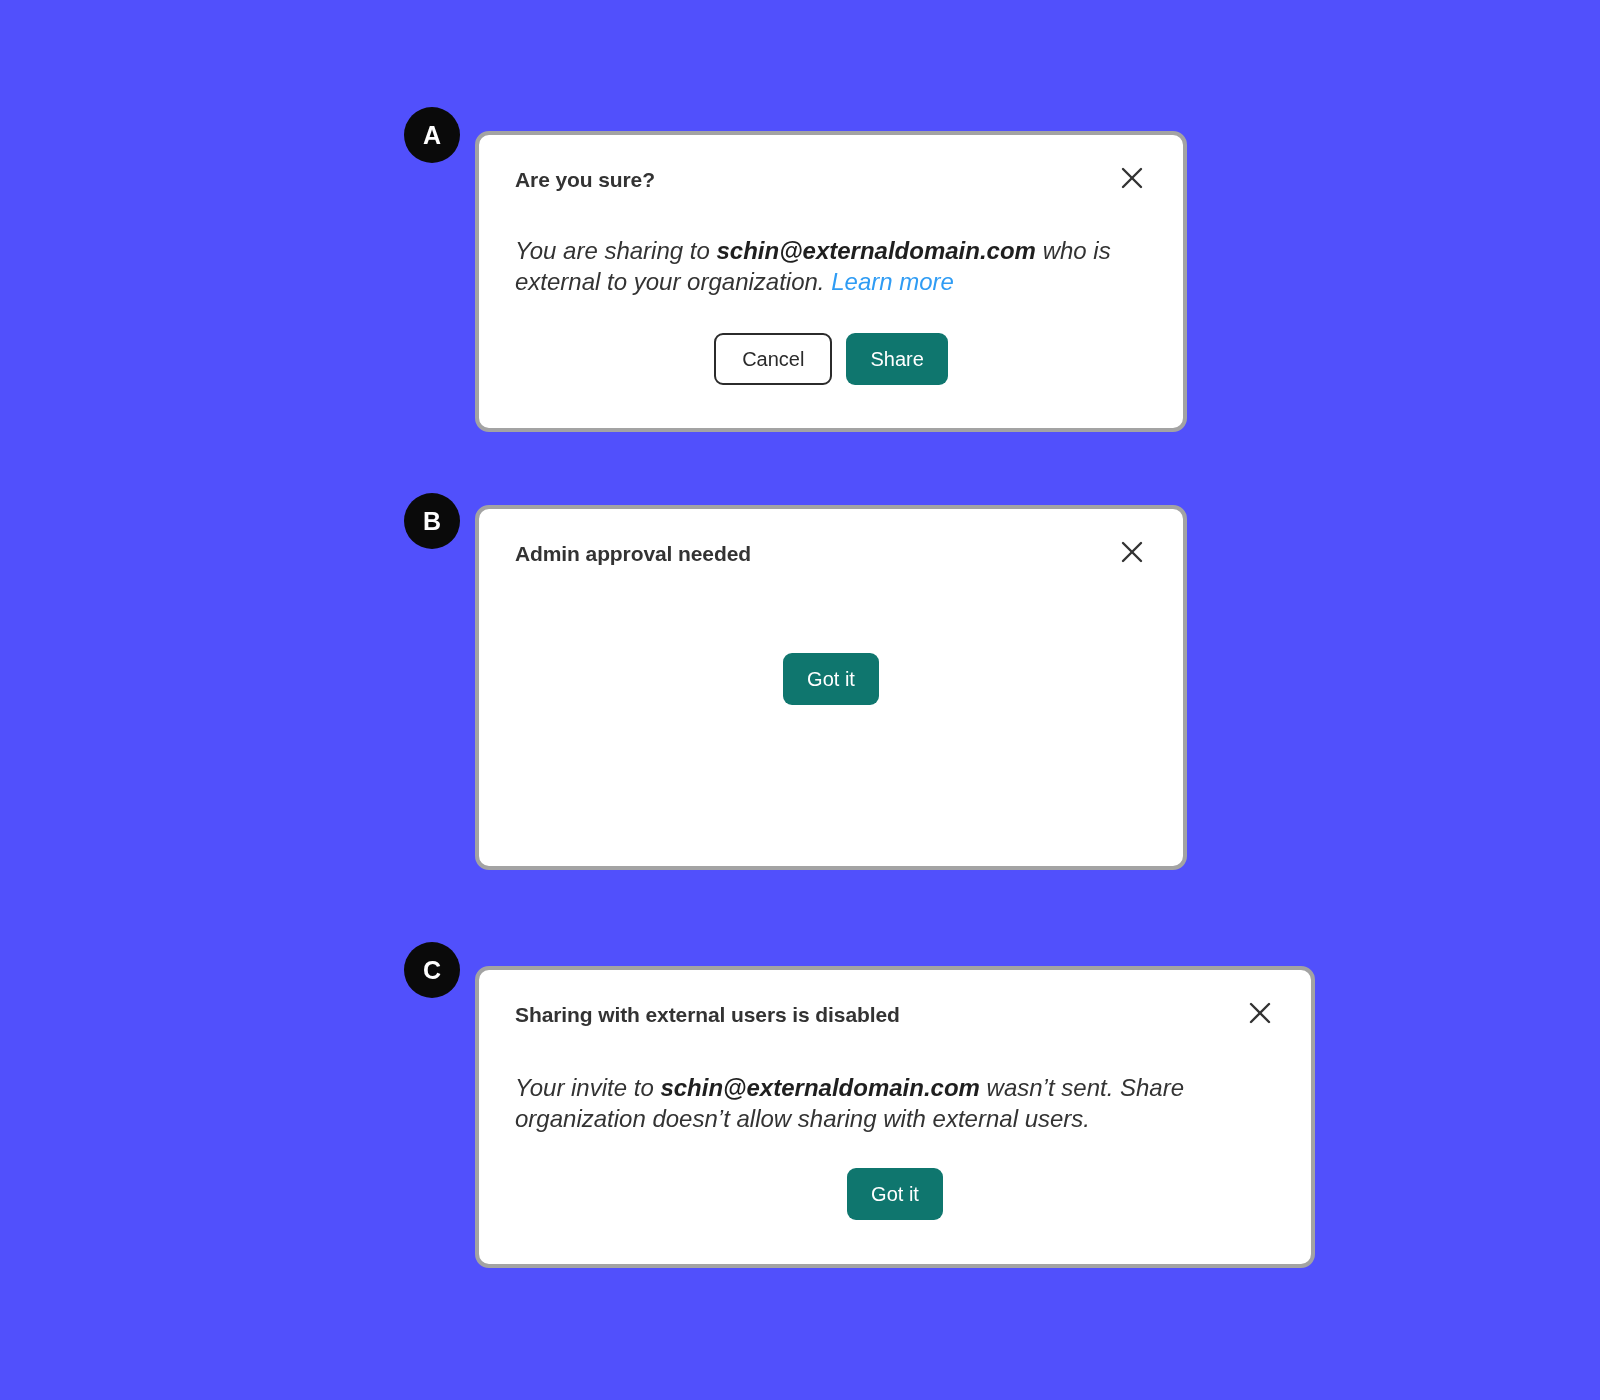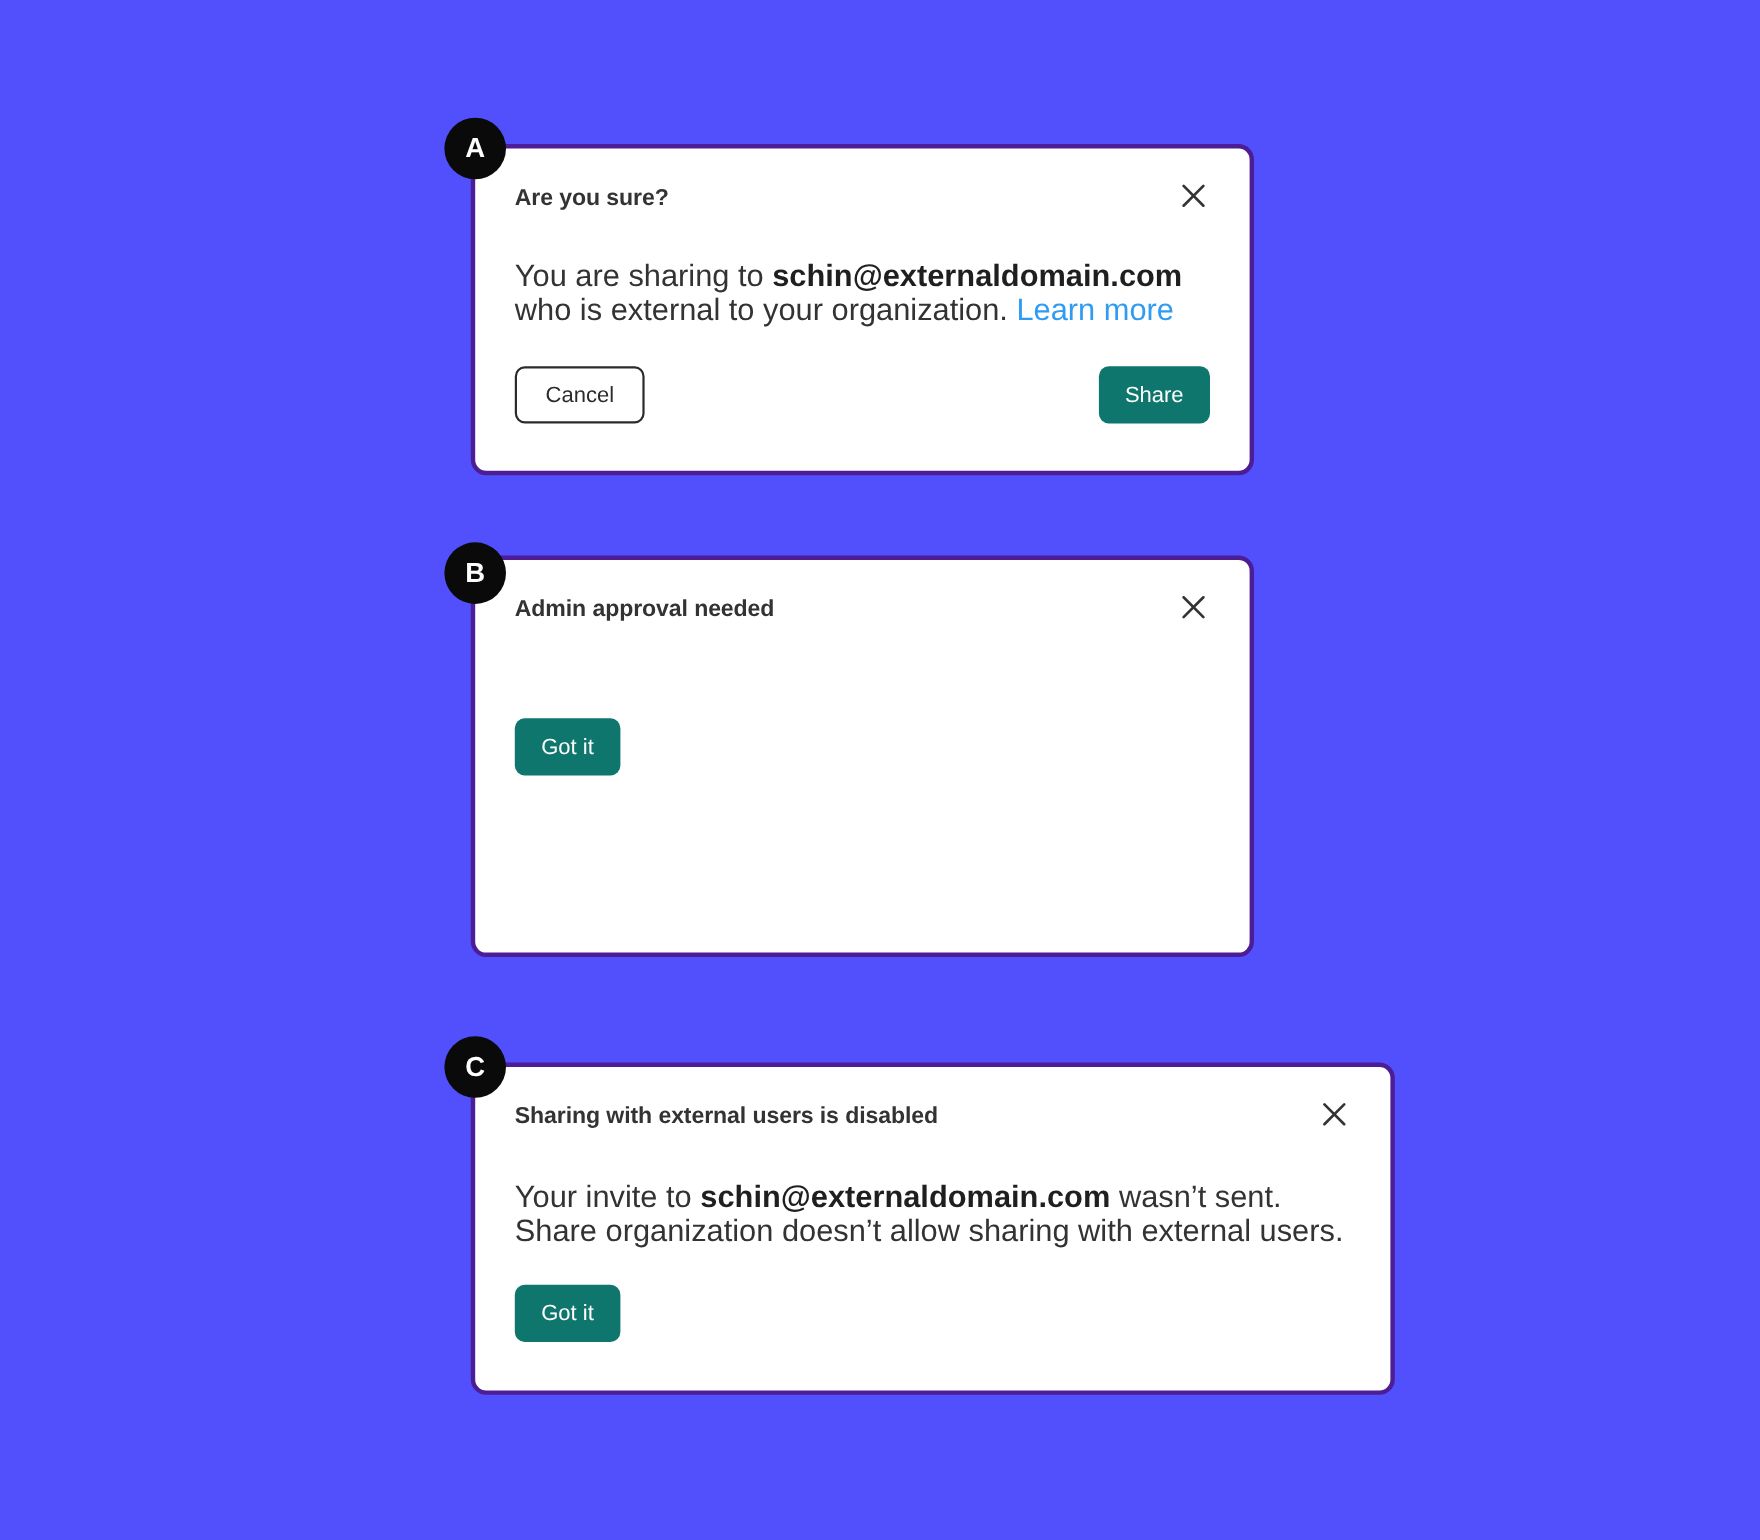--- a/index.html
+++ b/index.html
@@ -19,24 +19,25 @@
   .stage {
     position: relative;
     width: 1600px;
     height: 1400px;
   }
 
   
   .dialog {
     position: absolute;
     background: #ffffff;
-    border: 4px solid #4c1d95;
+    border: 4px solid #a3a3a3;
     border-radius: 14px;
     display: flex;
     flex-direction: column;
+    margin-left: 47px;
   }
 
   .dialog-inner {
     padding: 30px 36px 28px 36px;
     display: flex;
     flex-direction: column;
     height: 100%;
   }
 
   .dialog-header {
@@ -63,40 +64,41 @@
     cursor: pointer;
     background: transparent;
     border: none;
     flex: 0 0 auto;
     margin-top: -2px;
   }
 
   .close-btn svg { display: block; }
 
   .dialog-body {
-    font-size: 28px;
+    font-size: 24px;
     line-height: 31px;
     color: #333333;
     margin-top: 42px;
+    font-style: italic;
   }
 
   .dialog-body p + p { margin-top: 25px; }
 
   .dialog-body b { font-weight: bold; color: #1f1f1f; }
 
   .link {
     color: #2f9cf4;
     text-decoration: none;
     cursor: pointer;
   }
 
   .dialog-actions {
     margin-top: auto;
     display: flex;
-    justify-content: space-between;
+    justify-content: center;
     align-items: center;
     gap: 14px;
   }
 
   .btn {
     font-family: "Liberation Sans", sans-serif;
     font-size: 20px;
     line-height: 1;
     border-radius: 9px;
     cursor: pointer;

